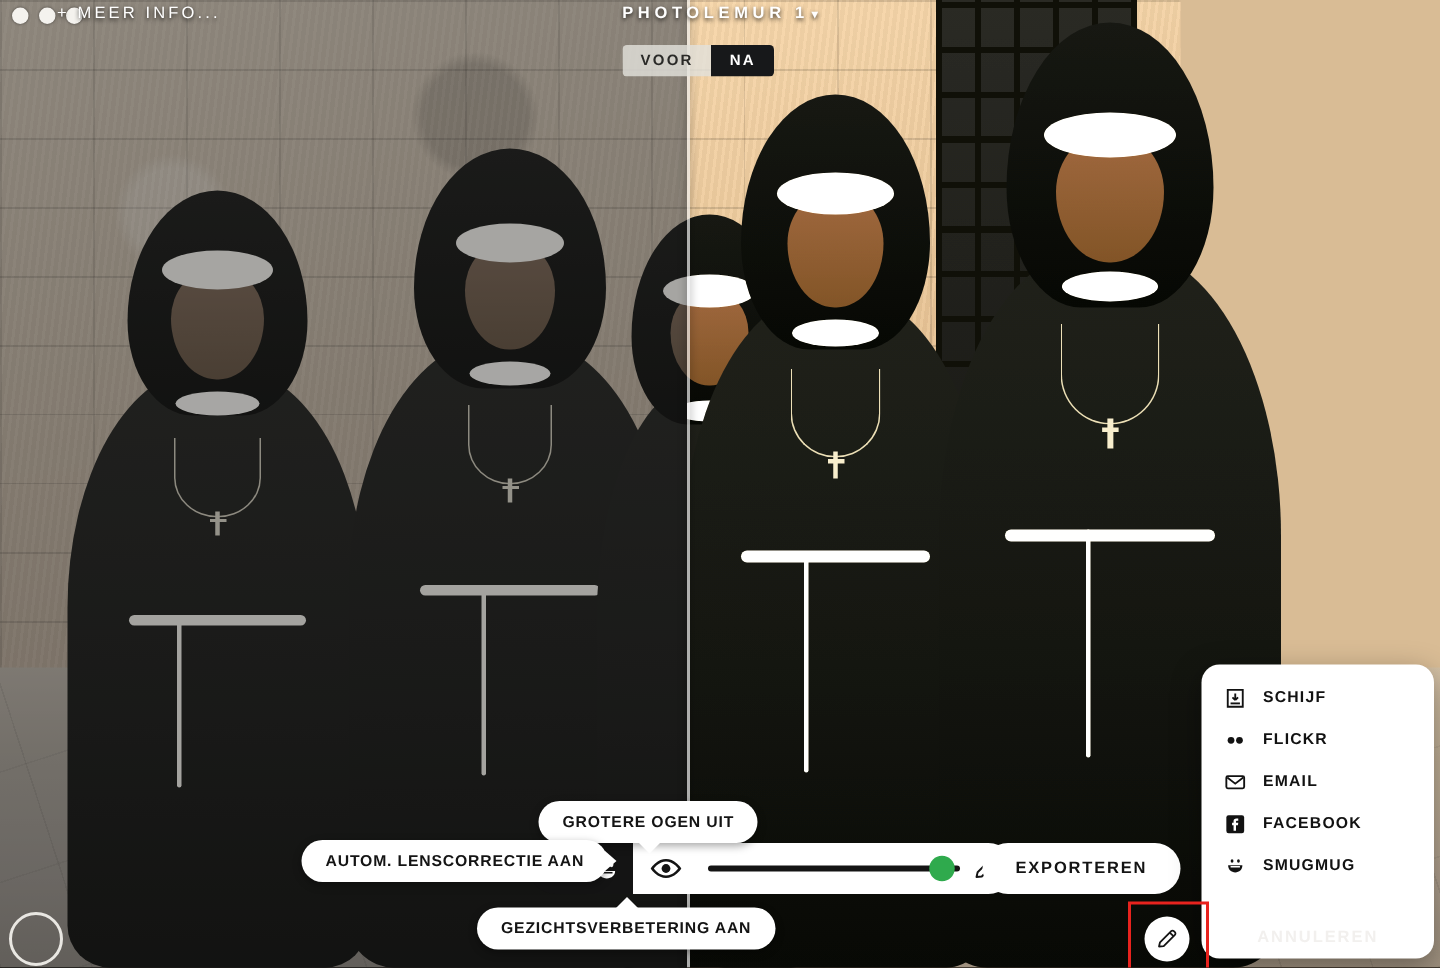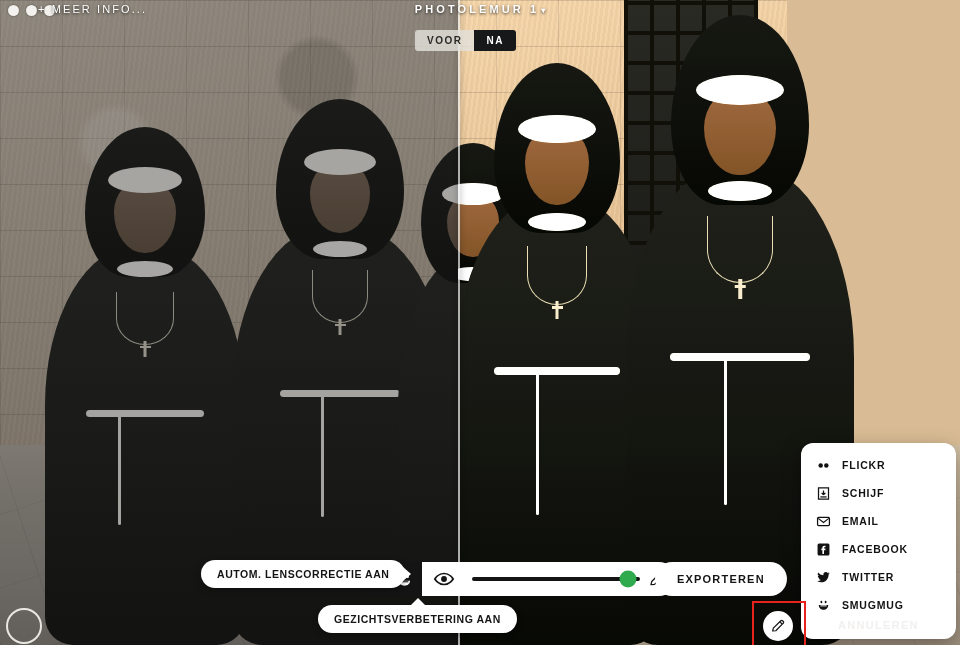--- a/index.html
+++ b/index.html
@@ -251,20 +251,24 @@
     <div class="apptitle">
       <span>PHOTOLEMUR 1</span><span class="chev">▾</span>
     </div>
   </div>
 
   <div class="ba-toggle">
     <div class="ba-btn off">VOOR</div>
     <div class="ba-btn on">NA</div>
   </div>
 
+  <div class="tip tip-eyes">
+    <span>GROTERE OGEN UIT</span>
+    <span class="tail"></span>
+  </div>
   <div class="tip tip-face">
     <span>GEZICHTSVERBETERING AAN</span>
     <span class="tail"></span>
   </div>
   <div class="tip tip-lens">
     <span>AUTOM. LENSCORRECTIE AAN</span>
     <span class="tail"></span>
   </div>
 
   <div class="toolbar">
@@ -309,61 +313,53 @@
   </div>
 
   <div class="avatar">
     
   </div>
 
   <div class="sharemenu">
     <div class="shareitem">
       <span class="ico">
         <svg width="15" height="15" viewBox="0 0 24 24">
-          <circle cx="7.5" cy="12" r="3.6" fill="#121212"></circle>
-          <circle cx="16.5" cy="12" r="3.6" fill="#121212"></circle>
-        </svg>
-      </span>
-      <span>FLICKR</span>
-    </div>
-    <div class="shareitem">
-      <span class="ico">
-        <svg width="15" height="15" viewBox="0 0 24 24">
           <path d="M4 3h16v18H4z" fill="none" stroke="#121212" stroke-width="2"></path>
           <path d="M12 7v7m0 0l-3-3m3 3l3-3" stroke="#121212" stroke-width="2" fill="none"></path>
           <rect x="7" y="16.5" width="10" height="2" fill="#121212"></rect>
         </svg>
       </span>
       <span>SCHIJF</span>
     </div>
     <div class="shareitem">
       <span class="ico">
         <svg width="15" height="15" viewBox="0 0 24 24">
+          <circle cx="7.5" cy="12" r="3.6" fill="#121212"></circle>
+          <circle cx="16.5" cy="12" r="3.6" fill="#121212"></circle>
+        </svg>
+      </span>
+      <span>FLICKR</span>
+    </div>
+    <div class="shareitem">
+      <span class="ico">
+        <svg width="15" height="15" viewBox="0 0 24 24">
           <rect x="2.5" y="5.5" width="19" height="13" rx="1.6" fill="none" stroke="#121212" stroke-width="2"></rect>
           <path d="M3.5 7l8.5 6.5L20.5 7" fill="none" stroke="#121212" stroke-width="2"></path>
         </svg>
       </span>
       <span>EMAIL</span>
     </div>
     <div class="shareitem">
       <span class="ico">
         <svg width="15" height="15" viewBox="0 0 24 24">
           <rect x="2.5" y="2.5" width="19" height="19" rx="2.4" fill="#121212"></rect>
           <path d="M15.2 8.3h-1.6c-.5 0-.8.3-.8.8v1.4h2.4l-.3 2.5h-2.1v6h-2.6v-6H8.6v-2.5h1.6V8.8c0-1.9 1.1-3 3-3h2z" fill="#fff"></path>
         </svg>
       </span>
       <span>FACEBOOK</span>
-    </div>
-    <div class="shareitem">
-      <span class="ico">
-        <svg width="15" height="15" viewBox="0 0 24 24">
-          <path d="M22 5.2c-.8.4-1.6.6-2.4.7a4.1 4.1 0 0 0 1.8-2.3c-.8.5-1.7.8-2.6 1a4.1 4.1 0 0 0-7 3.8A11.7 11.7 0 0 1 3.3 4a4.1 4.1 0 0 0 1.3 5.5c-.7 0-1.3-.2-1.9-.5a4.1 4.1 0 0 0 3.3 4c-.6.2-1.2.2-1.8.1a4.1 4.1 0 0 0 3.8 2.9A8.3 8.3 0 0 1 2 17.7a11.7 11.7 0 0 0 6.3 1.9c7.6 0 11.8-6.3 11.8-11.8v-.5A8.4 8.4 0 0 0 22 5.2z" fill="#121212"></path>
-        </svg>
-      </span>
-      <span>TWITTER</span>
     </div>
     <div class="shareitem">
       <span class="ico">
         <svg width="15" height="15" viewBox="0 0 24 24">
           <ellipse cx="8.6" cy="6.4" rx="1.5" ry="1.9" fill="#121212"></ellipse>
           <ellipse cx="15.4" cy="6.4" rx="1.5" ry="1.9" fill="#121212"></ellipse>
           <path d="M4.4 11h15.2c0 4.6-3.4 7.6-7.6 7.6S4.4 15.6 4.4 11z" fill="#121212"></path>
           <path d="M7 12.6h10" stroke="#fff" stroke-width="1.6"></path>
         </svg>
       </span>

